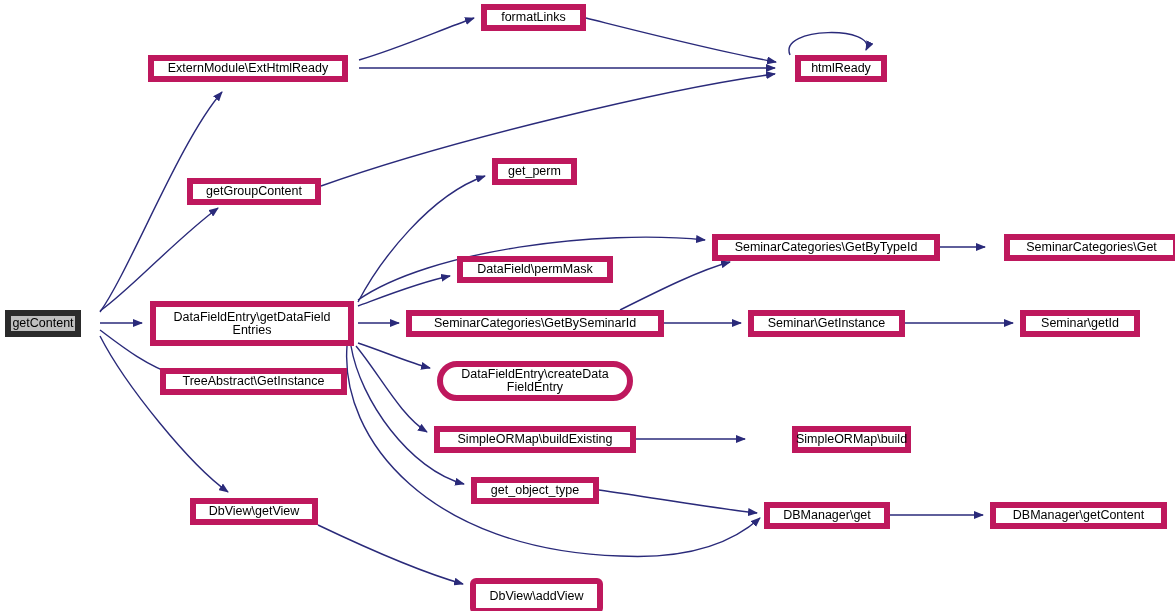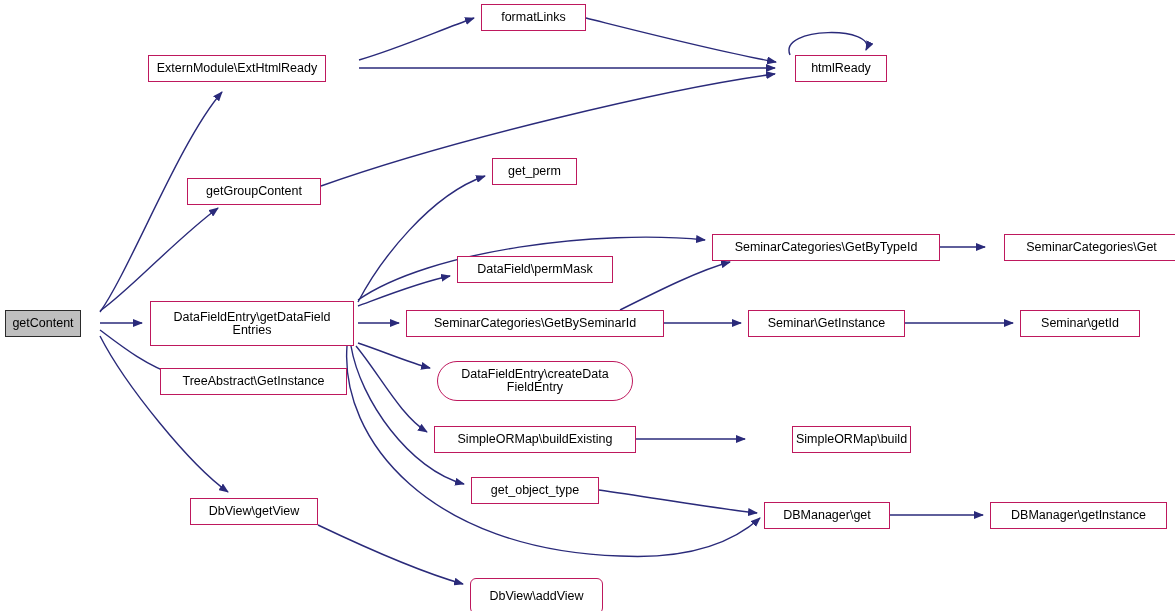--- a/index.html
+++ b/index.html
@@ -19,21 +19,21 @@
   #edge-layer {
     position: absolute;
     left: 0;
     top: 0;
     width: 1175px;
     height: 611px;
   }
   .node {
     position: absolute;
     box-sizing: border-box;
-    border: 1px solid #be185d;
+    border: 6px solid #be185d;
     background: #ffffff;
     color: #000000;
     font-family: "Liberation Sans", sans-serif;
     font-size: 12.5px;
     line-height: 13px;
     text-align: center;
     display: flex;
     align-items: center;
     justify-content: center;
     padding: 0 4px;
@@ -79,37 +79,37 @@
         <path d="M 940 247 L 985 247" fill="none" stroke="#2a2a7a" stroke-width="1.4" marker-end="url(#arrowhead)"></path>
         <path d="M 905 323 L 1013 323" fill="none" stroke="#2a2a7a" stroke-width="1.4" marker-end="url(#arrowhead)"></path>
         <path d="M 636 439 L 745 439" fill="none" stroke="#2a2a7a" stroke-width="1.4" marker-end="url(#arrowhead)"></path>
         <path d="M 599 490 C 650 497, 710 508, 757 513" fill="none" stroke="#2a2a7a" stroke-width="1.4" marker-end="url(#arrowhead)"></path>
         <path d="M 890 515 L 983 515" fill="none" stroke="#2a2a7a" stroke-width="1.4" marker-end="url(#arrowhead)"></path>
         <path d="M 318 525 C 360 545, 420 572, 463 584" fill="none" stroke="#2a2a7a" stroke-width="1.4" marker-end="url(#arrowhead)"></path>
       </g>
   </svg>
   <div id="nodes-group">
       <div class="node root" style="left: 5px; top: 310px; width: 76px; height: 27px;">getContent</div>
-      <div class="node" style="left: 148px; top: 55px; width: 178px; height: 27px;">ExternModule\ExtHtmlReady</div>
+      <div class="node" style="left: 148px; top: 55px; width: 200px; height: 27px;">ExternModule\ExtHtmlReady</div>
       <div class="node" style="left: 481px; top: 4px; width: 105px; height: 27px;">formatLinks</div>
       <div class="node" style="left: 782px; top: 55px; width: 92px; height: 27px; margin-left: 13px;">htmlReady</div>
       <div class="node" style="left: 187px; top: 178px; width: 134px; height: 27px;">getGroupContent</div>
       <div class="node" style="left: 492px; top: 158px; width: 85px; height: 27px;">get_perm</div>
       <div class="node" style="left: 150px; top: 301px; width: 204px; height: 45px;">DataFieldEntry\getDataField
 Entries</div>
       <div class="node" style="left: 457px; top: 256px; width: 156px; height: 27px;">DataField\permMask</div>
       <div class="node" style="left: 712px; top: 234px; width: 228px; height: 27px;">SeminarCategories\GetByTypeId</div>
       <div class="node" style="left: 1004px; top: 234px; width: 175px; height: 27px;">SeminarCategories\Get</div>
       <div class="node" style="left: 406px; top: 310px; width: 258px; height: 27px;">SeminarCategories\GetBySeminarId</div>
       <div class="node" style="left: 748px; top: 310px; width: 157px; height: 27px;">Seminar\GetInstance</div>
       <div class="node" style="left: 1020px; top: 310px; width: 120px; height: 27px;">Seminar\getId</div>
       <div class="node" style="left: 160px; top: 368px; width: 187px; height: 27px;">TreeAbstract\GetInstance</div>
       <div class="node" style="left: 437px; top: 361px; width: 196px; height: 40px; border-radius: 20px;">DataFieldEntry\createData
 FieldEntry</div>
       <div class="node" style="left: 434px; top: 426px; width: 202px; height: 27px;">SimpleORMap\buildExisting</div>
       <div class="node" style="left: 792px; top: 426px; width: 119px; height: 27px;">SimpleORMap\build</div>
       <div class="node" style="left: 471px; top: 477px; width: 128px; height: 27px;">get_object_type</div>
       <div class="node" style="left: 764px; top: 502px; width: 126px; height: 27px;">DBManager\get</div>
-      <div class="node" style="left: 990px; top: 502px; width: 177px; height: 27px;">DBManager\getInstance</div>
+      <div class="node" style="left: 990px; top: 502px; width: 177px; height: 27px;">DBManager\getContent</div>
       <div class="node" style="left: 190px; top: 498px; width: 128px; height: 27px;">DbView\getView</div>
       <div class="node" style="left: 470px; top: 578px; width: 133px; height: 36px; border-radius: 6px;">DbView\addView</div>
     </div>
 </div>
 
 </body></html>

